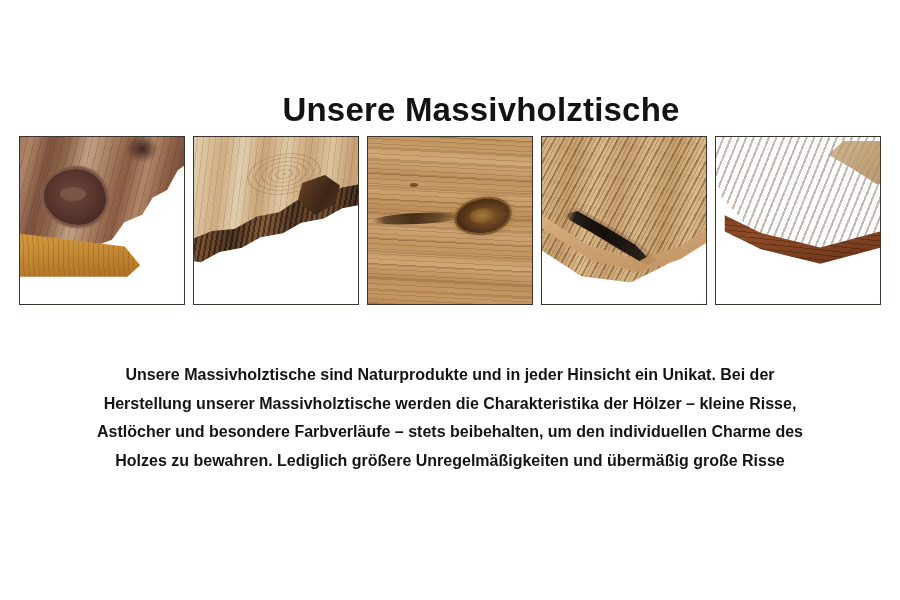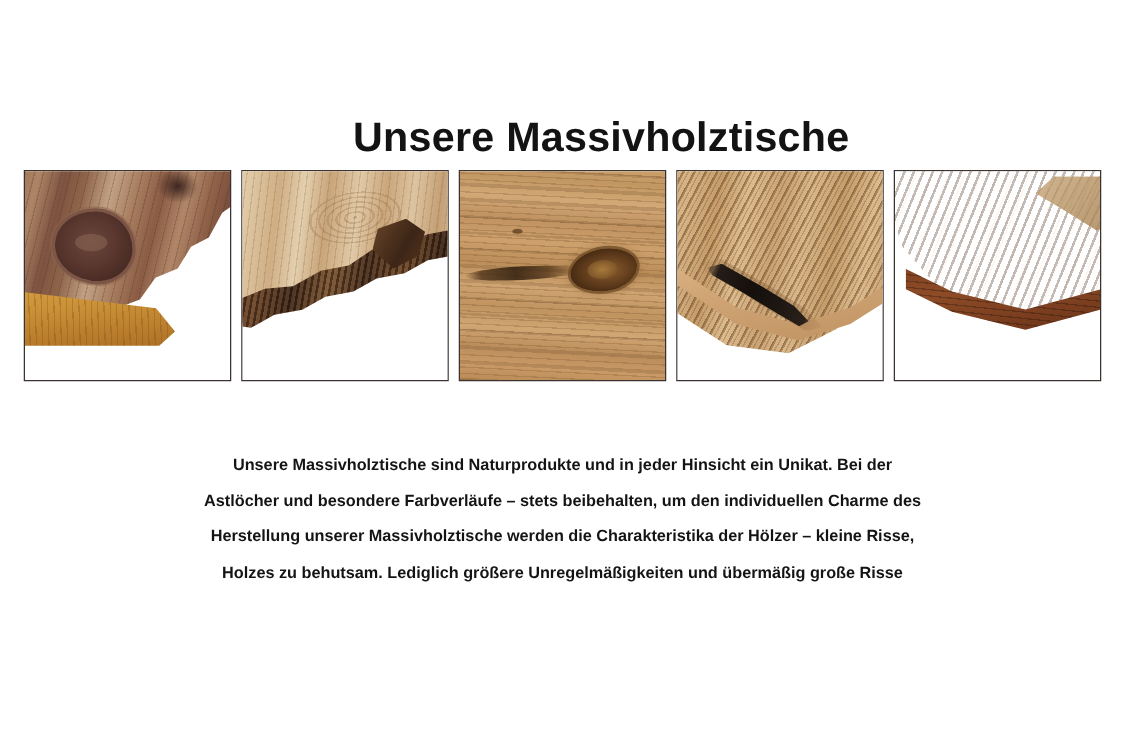--- a/index.html
+++ b/index.html
@@ -295,21 +295,21 @@
     clip-path: polygon(8% 18%, 28% 38%, 60% 54%, 100% 32%, 100% 50%, 60% 72%, 28% 56%, 8% 36%);
   }
 
   
   .body-copy {
     position: absolute;
     left: 0;
     top: 345px;
     width: 900px;
     text-align: center;
-    font-size: 13px;
+    font-size: 16px;
     font-weight: bold;
     line-height: 28.6px;
     color: #141414;
   }
   .body-copy .line { display: block; white-space: nowrap; }
 </style>
 </head>
 <body>
 
 <h1 class="page-title">Unsere Massivholztische</h1>
@@ -363,16 +363,16 @@
       <div class="topgrain"></div>
       <div class="sap"></div>
       <div class="side"></div>
     </div>
   </div>
 
 </div>
 
 <p class="body-copy">
   <span class="line">Unsere Massivholztische sind Naturprodukte und in jeder Hinsicht ein Unikat. Bei der</span>
+  <span class="line">Herstellung unserer Massivholztische werden die Charakteristika der Hölzer – kleine Risse,</span>
   <span class="line">Astlöcher und besondere Farbverläufe – stets beibehalten, um den individuellen Charme des</span>
-  <span class="line">Herstellung unserer Massivholztische werden die Charakteristika der Hölzer – kleine Risse,</span>
-  <span class="line">Holzes zu behutsam. Lediglich größere Unregelmäßigkeiten und übermäßig große Risse</span>
+  <span class="line">Holzes zu bewahren. Lediglich größere Unregelmäßigkeiten und übermäßig große Risse</span>
 </p>
 
 </body></html>

